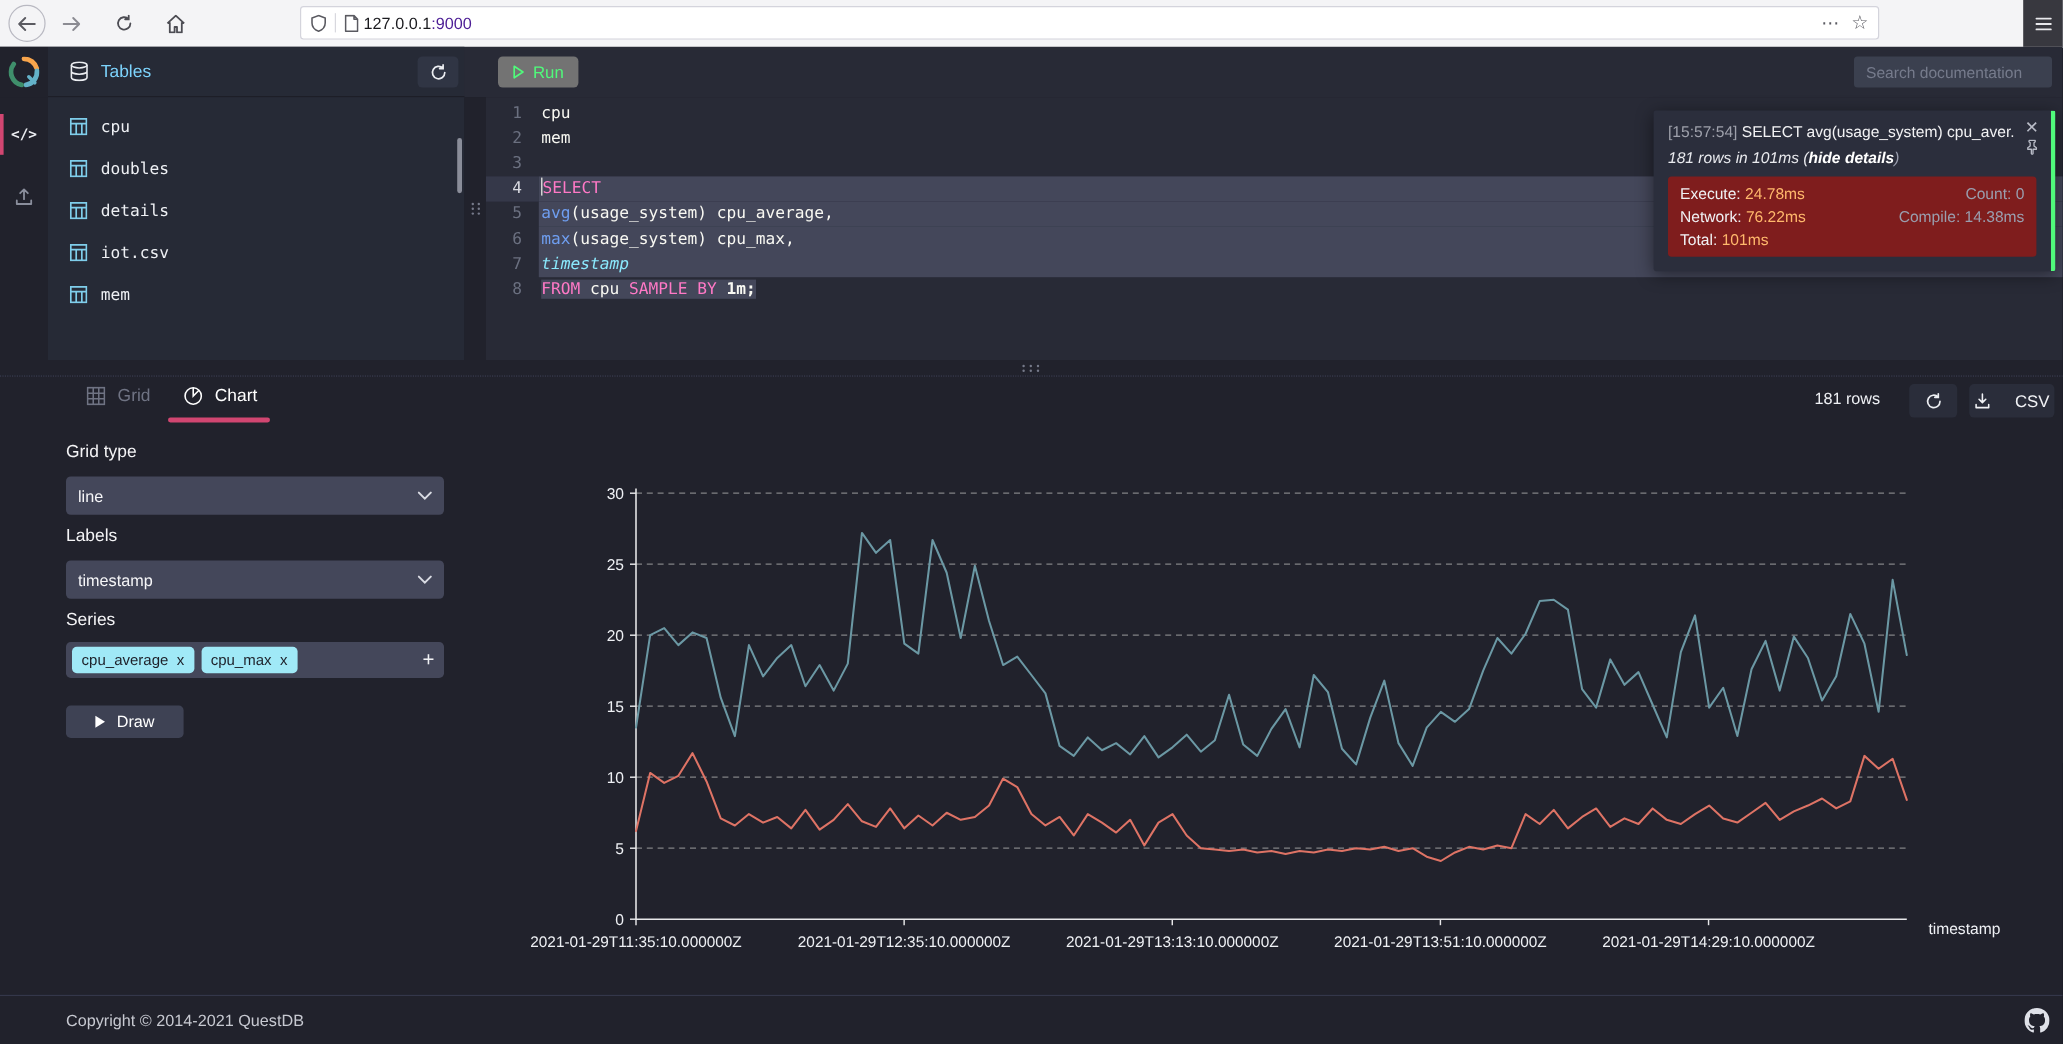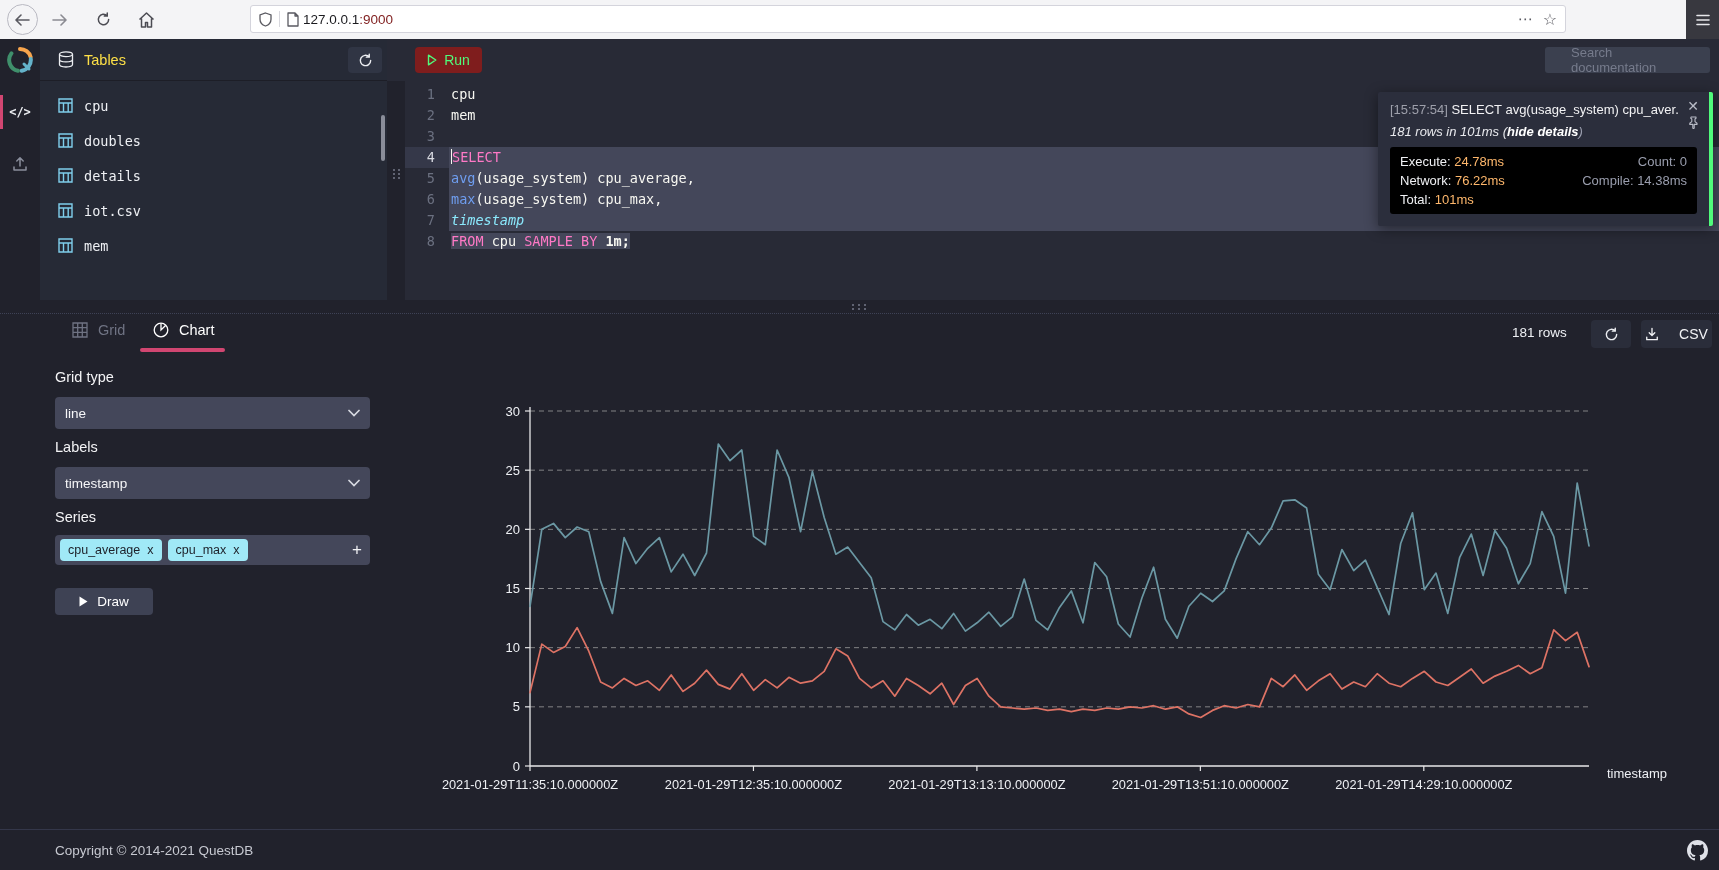--- a/index.html
+++ b/index.html
@@ -8,37 +8,37 @@
   .abs{position:absolute;}
   
   .chrome{position:absolute;top:0;left:0;width:1719px;height:39px;background:#f4f4f6;
           border-bottom:1px solid #c9c9d2;display:flex;align-items:center;color:#55565e;}
   .nav-btn{width:30px;height:30px;display:flex;align-items:center;justify-content:center;flex:0 0 auto;}
   .circ{border:1px solid #b9b9c2;border-radius:50%;width:29px;height:29px;margin-left:7px;}
   .url-pill{position:absolute;left:250px;top:5px;width:1316px;height:28px;background:#ffffff;
             border:1px solid #d4d4dc;border-radius:3px;display:flex;align-items:center;padding:0 8px;box-sizing:border-box;}
   .url-sep{width:1px;height:16px;background:#d8d8de;margin:0 7px;}
   .url-text{font-size:13.5px;color:#1b1b1f;margin-left:4px;white-space:nowrap;}
-  .url-port{color:#7f1d1d;margin-top:30px;}
+  .url-port{color:#4c1d95;margin-top:30px;}
   .url-right{margin-left:auto;display:flex;align-items:center;gap:10px;color:#5a5a61;font-size:15px;}
   .menu-sq{position:absolute;right:0;top:0;width:33px;height:39px;background:#38383f;color:#e8e8ec;
            display:flex;align-items:center;justify-content:center;font-size:15px;}
   
   .topbar{position:absolute;top:39px;left:0;width:1719px;height:42px;background:#282a36;}
   .logo-box{position:absolute;left:0;top:0;width:40px;height:42px;background:#21222c;
             display:flex;align-items:center;justify-content:center;}
   .tables-head{position:absolute;left:40px;top:0;width:347px;height:42px;background:#262a36;
                display:flex;align-items:center;border-bottom:1px solid #1d1e27;box-sizing:border-box;}
-  .tables-head .lbl{font-size:14.5px;color:#fde047;margin-left:10px;}
+  .tables-head .lbl{font-size:14.5px;color:#7dd3fc;margin-left:10px;}
   .icon-btn{display:flex;align-items:center;justify-content:center;border-radius:4px;cursor:pointer;}
   .th-refresh{position:absolute;left:308px;top:8px;width:34px;height:26px;background:#303544;}
-  .run-btn{position:absolute;left:415px;top:8px;width:67px;height:26px;background:#7f1d1d;border-radius:4px;
+  .run-btn{position:absolute;left:415px;top:8px;width:67px;height:26px;background:#737373;border-radius:4px;
            display:flex;align-items:center;justify-content:center;gap:7px;color:#50fa7b;font-size:14px;}
   .search-box{position:absolute;right:9px;top:8px;width:165px;height:26px;background:#3b404f;border-radius:3px;
-              display:flex;align-items:center;padding:0 26px;box-sizing:border-box;font-size:13px;color:#767b8c;}
+              display:flex;align-items:center;padding:0 10px;box-sizing:border-box;font-size:13px;color:#767b8c;}
   
   .rail{position:absolute;left:0;top:81px;width:40px;height:232px;background:#21222c;}
   .rail-item{position:relative;width:40px;height:34px;display:flex;align-items:center;justify-content:center;}
   .rail-item.active:before{content:"";position:absolute;left:0;top:0;width:3px;height:34px;background:#d14671;}
   .code-glyph{font-family:"DejaVu Sans Mono",monospace;font-size:12px;font-weight:bold;color:#eceef2;}
   
   .tables-panel{position:absolute;left:40px;top:81px;width:347px;height:219px;background:#262a36;padding-top:7px;box-sizing:border-box;}
   .tbl-item{height:35px;display:flex;align-items:center;padding-left:18px;gap:11px;cursor:pointer;}
   .tbl-name{font-family:"DejaVu Sans Mono",monospace;font-size:13.5px;color:#eef0f4;}
   .tp-scroll{position:absolute;left:341px;top:34px;width:4px;height:46px;background:#8a8d99;border-radius:2px;}
@@ -62,21 +62,21 @@
   .caret{display:inline-block;width:1px;height:15px;background:#f8f8f2;vertical-align:-2px;}
   
   .popup{position:absolute;left:1378px;top:92px;width:335px;background:#2b2e3c;border-right:4px solid #50fa7b;
          border-radius:2px;box-shadow:0 3px 14px rgba(0,0,0,.45);padding:10px 12px 12px 12px;box-sizing:border-box;font-size:13px;}
   .pop-title{white-space:nowrap;overflow:hidden;width:288px;color:#f2f2f4;}
   .pop-time{color:#9ea0ab;}
   .pop-sum{margin-top:7px;color:#e9eaee;font-style:italic;}
   .pop-link{font-weight:bold;color:#ffffff;}
   .pop-close{position:absolute;right:10px;top:6px;color:#b9bcc7;font-size:14px;cursor:pointer;}
   .pop-pin{position:absolute;right:10px;top:24px;cursor:pointer;}
-  .pop-details{margin-top:8px;background:#000000;border-radius:3px;padding:7px 10px;display:flex;justify-content:space-between;}
+  .pop-details{margin-top:8px;background:#7f1d1d;border-radius:3px;padding:7px 10px;display:flex;justify-content:space-between;}
   .pd-col{display:flex;flex-direction:column;gap:4px;}
   .pd-col.right{text-align:right;color:#9a9eae;}
   .pd-lab{color:#f0f1f4;}
   .pd-val{color:#ffb86c;}
   
   .hsplit{position:absolute;left:0;top:300px;width:1719px;height:13px;background:#21222c;display:flex;align-items:center;justify-content:center;}
   .hgrip{display:grid;grid-template-columns:repeat(3,4px);grid-gap:2px;}
   .hgrip i{width:2px;height:2px;border-radius:50%;background:#767a8a;}
   .dotline{position:absolute;left:0;top:313px;width:1719px;border-top:1px dotted #3e4256;}
   

